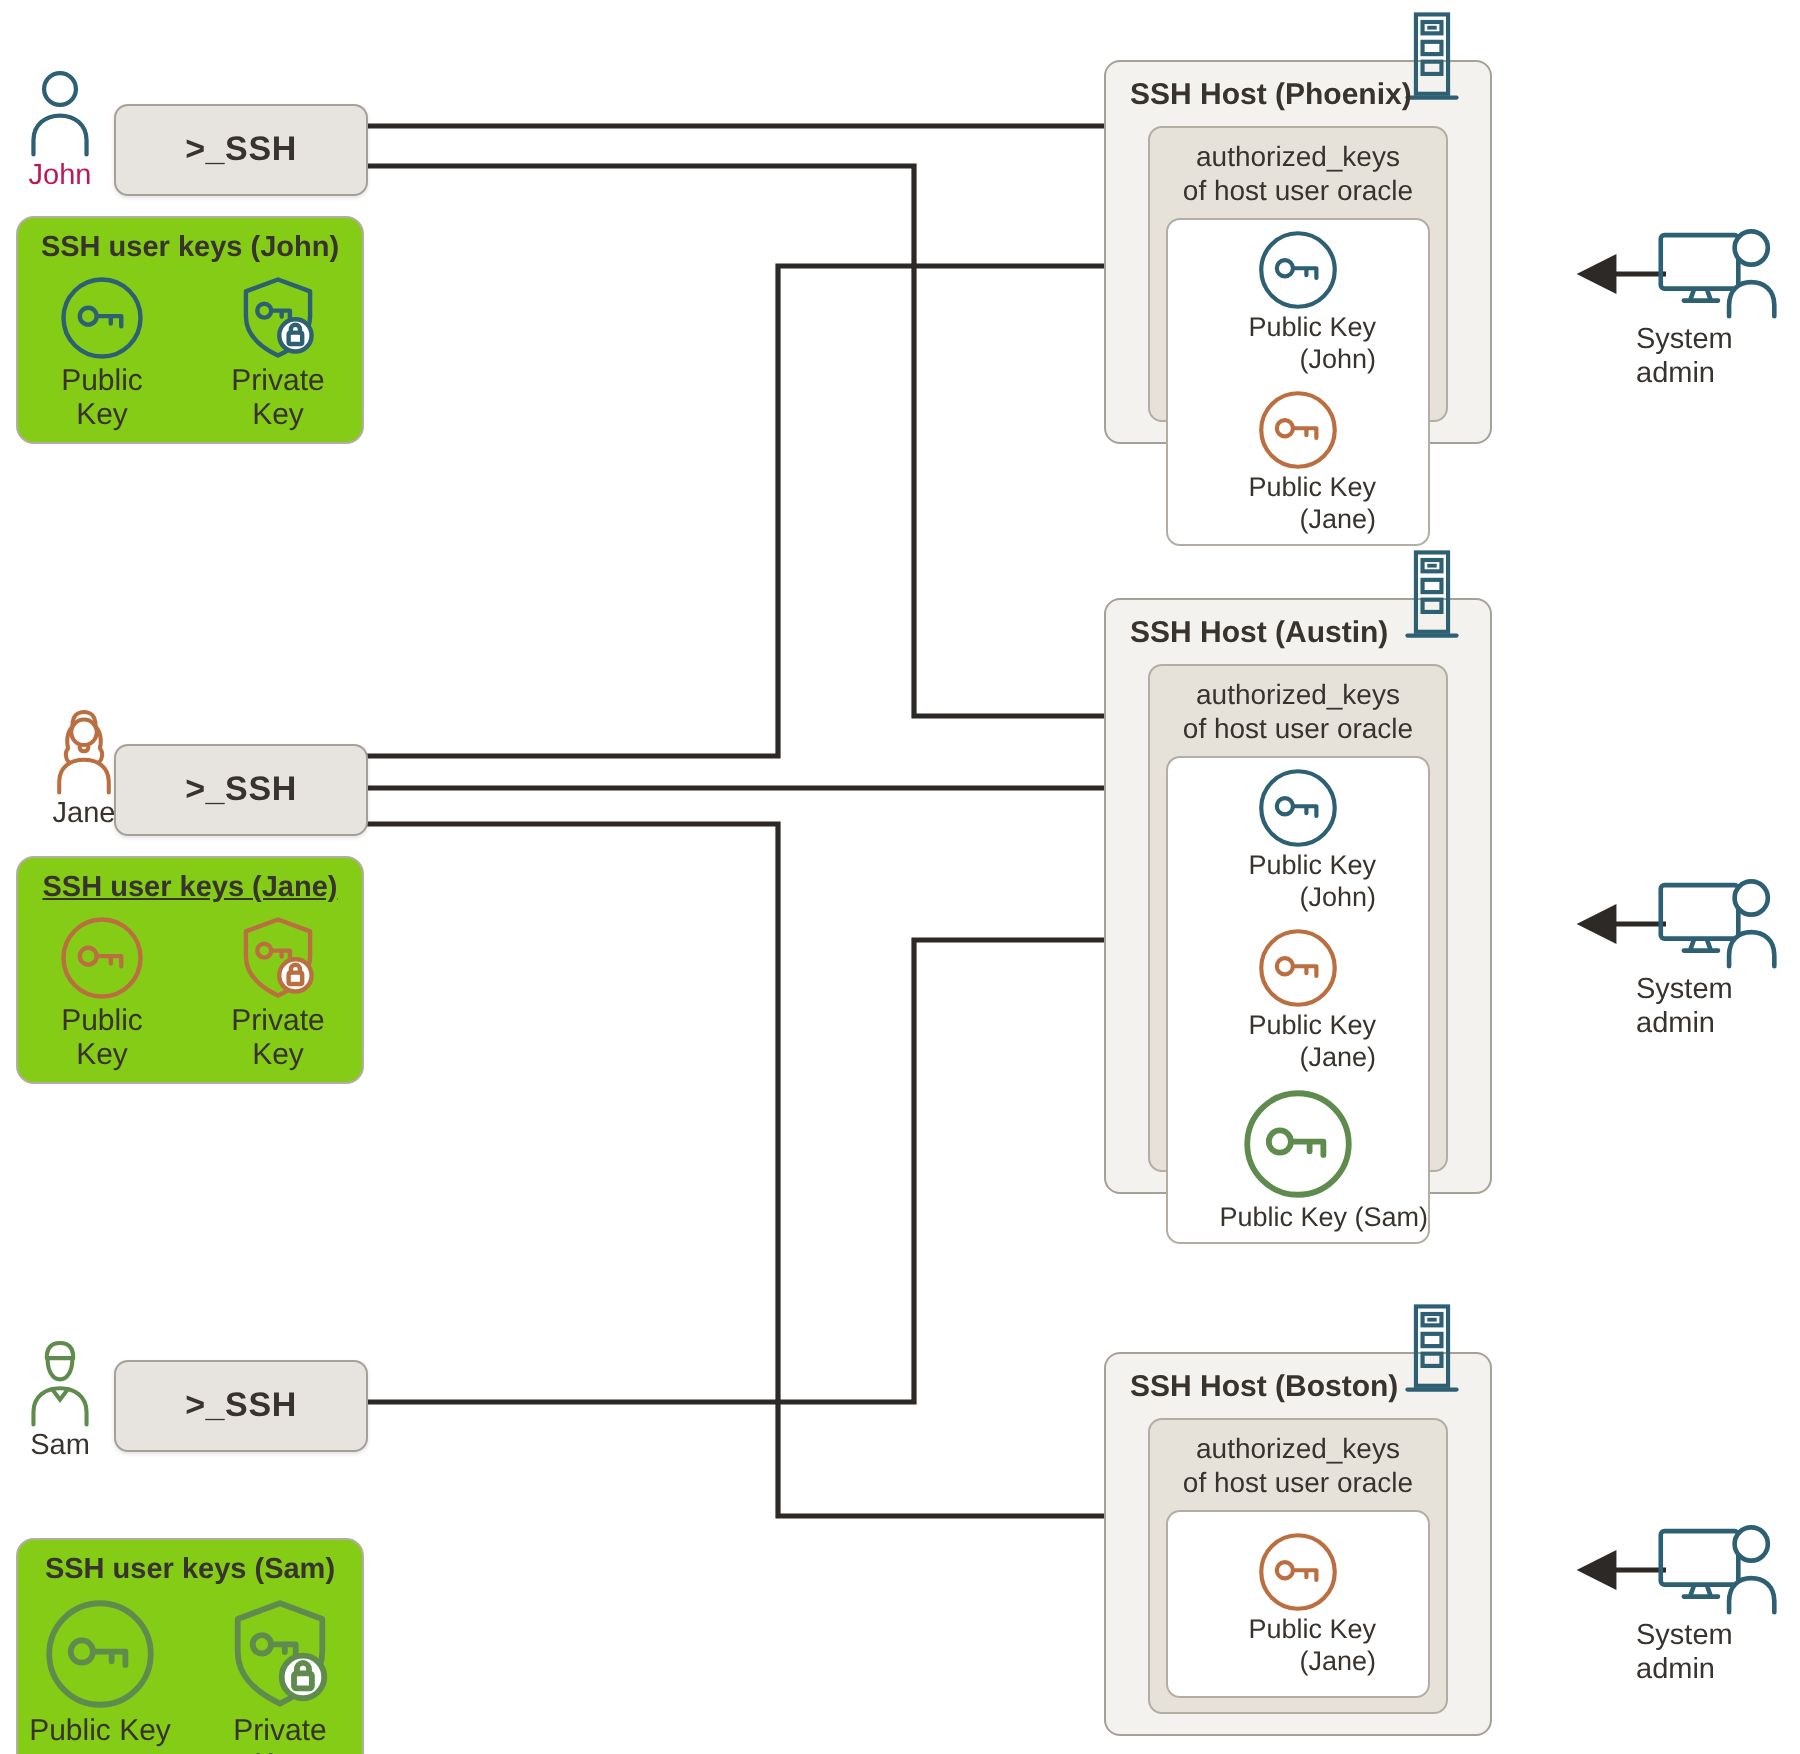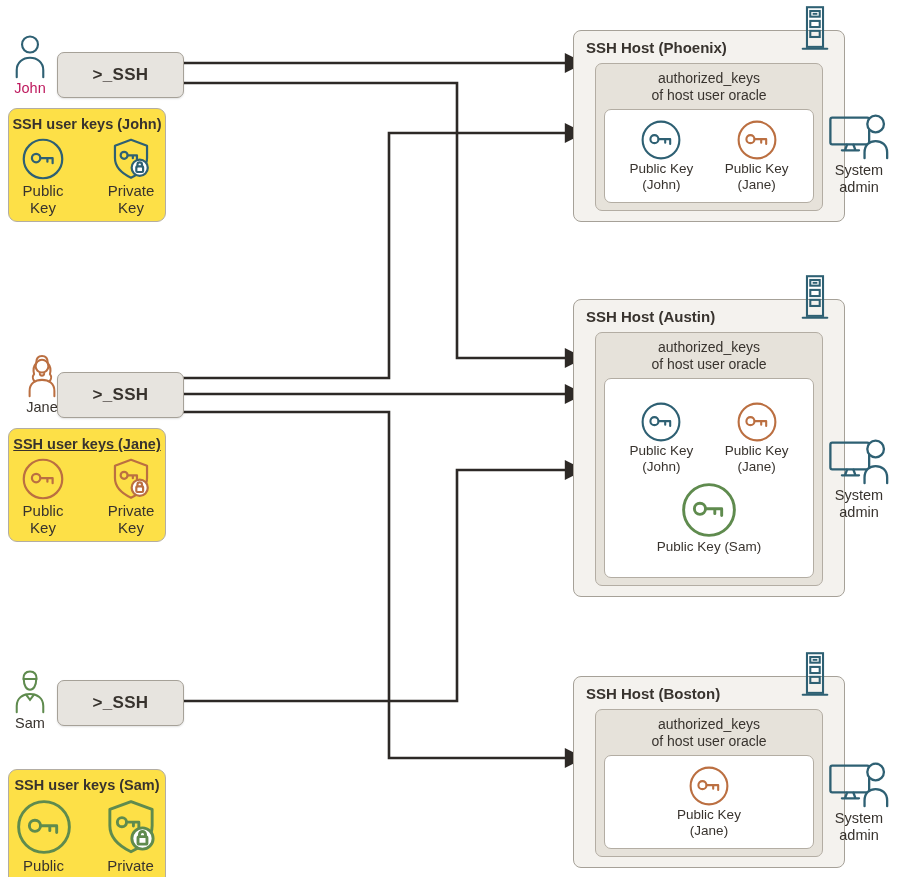--- a/index.html
+++ b/index.html
@@ -13,50 +13,50 @@
   #wires path{fill:none;stroke:#2d2926;stroke-width:2.6px;}
 
   
   .persona{position:absolute;width:56px;text-align:center;}
   .persona .pic{width:40px;height:46px;margin:0 auto;}
   .persona .pname{font-size:14.5px;margin-top:1px;}
   .term{position:absolute;left:57px;width:125px;height:44px;background:#e7e4df;
         border:1.5px solid #a6a198;border-radius:7px;display:flex;align-items:center;
         justify-content:center;font-size:17px;font-weight:600;letter-spacing:.3px;
         box-shadow:0 1px 2px rgba(0,0,0,.12);}
-  .ukeys{position:absolute;left:8px;width:158px;background:#fde047;border:1.5px solid #b3ada3;
+  .ukeys{position:absolute;left:8px;width:174px;background:#84cc16;border:1.5px solid #b3ada3;
          border-radius:9px;box-sizing:border-box;padding-top:7px;}
   .ukeys .ktitle{font-size:14.5px;font-weight:600;text-align:center;}
   .ukeys .krow{display:flex;justify-content:center;gap:24px;margin-top:5px;}
   .kitem{width:64px;text-align:center;}
   .kitem .kic{margin:0 auto;}
   .kitem .klabel{font-size:15px;line-height:1.12;margin-top:2px;}
 
   .c-teal{color:#2e6073;}
   .c-orange{color:#bb6f41;}
   .c-green{color:#5f8b4e;}
 
   
-  .host{position:absolute;left:573px;width:272px;background:#f4f2ee;border:1.5px solid #a6a198;
+  .host{position:absolute;left:552px;width:194px;background:#f4f2ee;border:1.5px solid #a6a198;
         border-radius:8px;box-sizing:border-box;}
   .host .htitle{position:absolute;left:12px;top:8px;font-size:15px;font-weight:700;}
   .host .srv{position:absolute;right:12px;top:-26px;width:34px;height:46px;}
   .auth{position:absolute;left:21px;right:21px;top:32px;bottom:10px;background:#e6e2da;
         border:1.5px solid #b3ada3;border-radius:7px;display:flex;flex-direction:column;
         box-sizing:border-box;padding:6px 8px 7px 8px;}
   .auth .atitle{font-size:14px;font-weight:400;text-align:center;line-height:1.22;}
   .auth .wbox{flex:1;margin-top:5px;background:#fff;border:1.5px solid #b3ada3;border-radius:7px;
         display:flex;flex-wrap:wrap;justify-content:space-evenly;align-content:center;
         align-items:center;row-gap:6px;padding:4px 0;}
-  .hkey{width:78px;text-align:center;font-size:13.5px;line-height:1.18;}
+  .hkey{width:78px;text-align:right;font-size:13.5px;line-height:1.18;}
   .hkey .kic{margin:0 auto;}
   .hkey.big{width:150px;}
 
   
-  .admin{position:absolute;left:818px;width:82px;text-align:center;}
+  .admin{position:absolute;left:818px;width:82px;}
   .admin .apic{width:64px;height:48px;margin:0 auto;}
   .admin .alabel{font-size:14.5px;line-height:1.15;margin-top:2px;}
 </style>
 </head>
 <body>
 
 <div id="stage">
 
   <svg width="0" height="0" style="position:absolute" aria-hidden="true">
     <defs>

